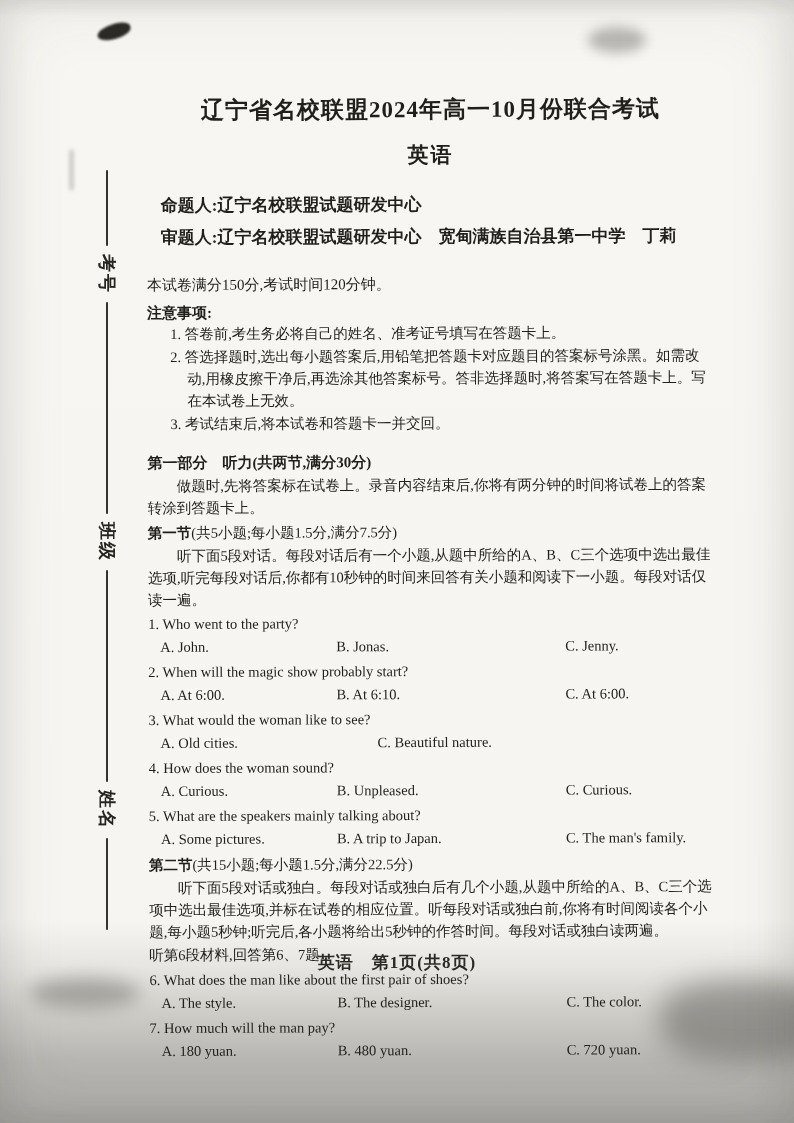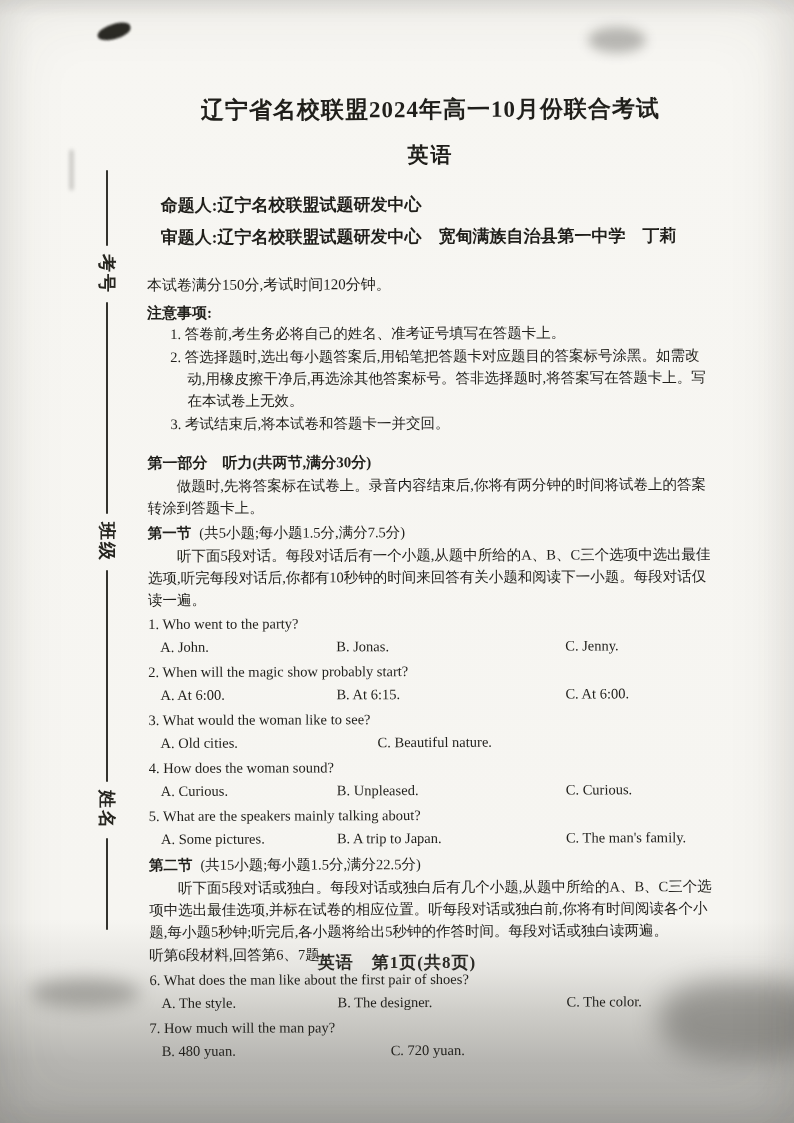--- a/index.html
+++ b/index.html
@@ -35,21 +35,21 @@
 
   .plain{font-size:14.5px;line-height:22px;}
   .exam-info{margin-top:20px;font-size:15px;}
   .notes-title{margin-top:8px;font-size:15px;font-weight:bold;}
   .note{font-size:14.5px;line-height:22px;padding-left:40px;text-indent:-17px;}
   .note+.note{margin-top:1px;}
 
   .part-heading{margin-top:16px;font-size:15px;font-weight:bold;line-height:24px;}
   .para{font-size:14.5px;line-height:22px;text-indent:2em;}
   .section-line{font-size:14.5px;line-height:24px;margin-top:2px;}
-  .section-line .sec-name{font-weight:bold;margin-right:8px;}
+  .section-line .sec-name{font-weight:bold;margin-right:0;}
 
   .question{margin-top:2px;}
   .q-text{font-size:14.5px;line-height:23px;}
   .options{display:flex;padding-left:12px;font-size:14.5px;line-height:23px;}
   .optA{width:176px;}
   .optB{width:188px;}
   .optC{flex:1;margin-left:41px;}
 
   .material-line{font-size:14.5px;line-height:23px;margin-top:1px;}
 
@@ -112,21 +112,21 @@
         <span class="optA">A. John.</span>
         <span class="optB">B. Jonas.</span>
         <span class="optC">C. Jenny.</span>
       </div>
     </div>
 
     <div class="question">
       <div class="q-text">2. When will the magic show probably start?</div>
       <div class="options">
         <span class="optA">A. At 6:00.</span>
-        <span class="optB">B. At 6:15.</span>
+        <span class="optB">B. At 6:10.</span>
         <span class="optC">C. At 6:00.</span>
       </div>
     </div>
 
     <div class="question">
       <div class="q-text">3. What would the woman like to see?</div>
       <div class="options">
         <span class="optA">A. Old cities.</span>
         <span class="optC">C. Beautiful nature.</span>
       </div>
@@ -161,20 +161,21 @@
       <div class="options">
         <span class="optA">A. The style.</span>
         <span class="optB">B. The designer.</span>
         <span class="optC">C. The color.</span>
       </div>
     </div>
 
     <div class="question">
       <div class="q-text">7. How much will the man pay?</div>
       <div class="options">
+        <span class="optA">A. 180 yuan.</span>
         <span class="optB">B. 480 yuan.</span>
         <span class="optC">C. 720 yuan.</span>
       </div>
     </div>
 
   </div>
 
   <div class="footer">英语　第1页(共8页)</div>
 
 </div>

